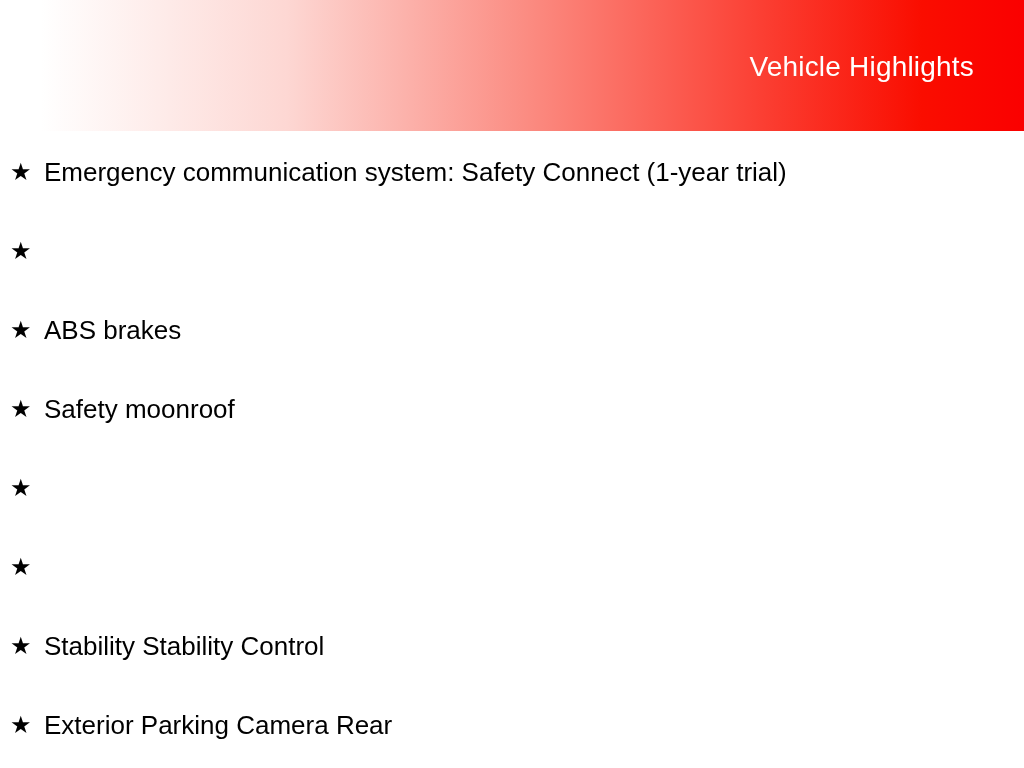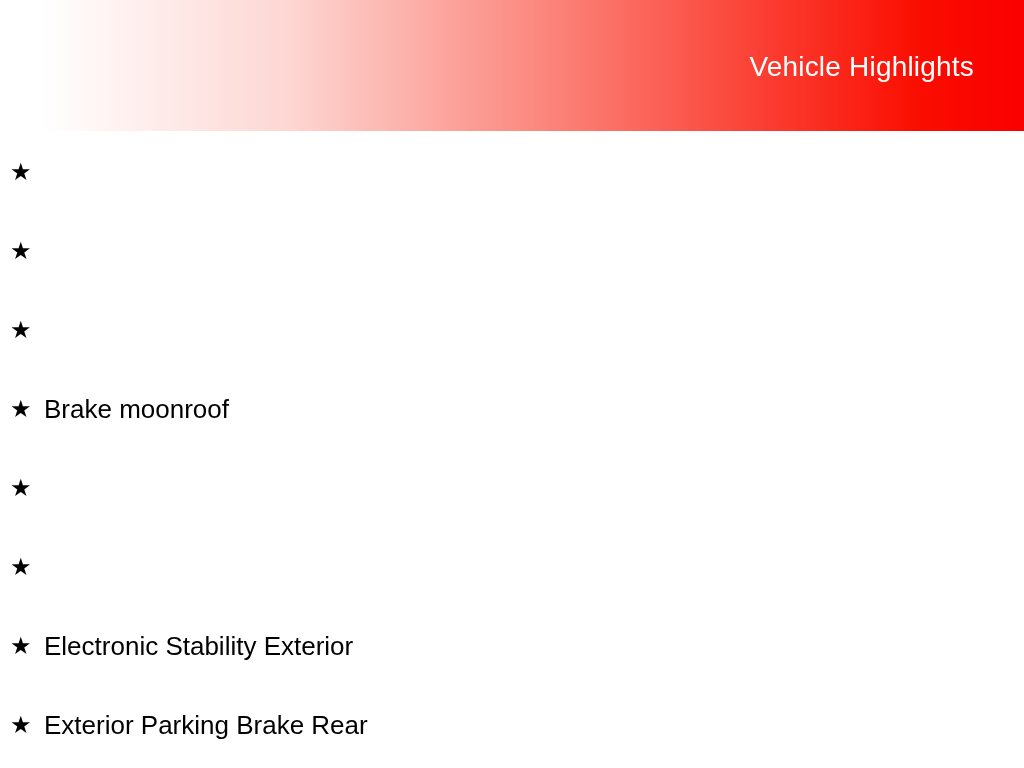--- a/index.html
+++ b/index.html
@@ -72,40 +72,42 @@
 
 <div class="page">
 
   <div class="header-band">
     <div class="header-title">Vehicle Highlights</div>
   </div>
 
   <ul class="bullet-list">
     <li class="bullet-item">
       <span class="bullet-mark">★</span>
+      <span class="bullet-text">Emergency communication system: Safety Connect (1-year trial)</span>
+    </li>
+    <li class="bullet-item">
+      <span class="bullet-mark">★</span>
+    </li>
+    <li class="bullet-item">
+      <span class="bullet-mark">★</span>
+      <span class="bullet-text">ABS brakes</span>
+    </li>
+    <li class="bullet-item">
+      <span class="bullet-mark">★</span>
+      <span class="bullet-text">Safety moonroof</span>
     </li>
     <li class="bullet-item">
       <span class="bullet-mark">★</span>
     </li>
     <li class="bullet-item">
       <span class="bullet-mark">★</span>
     </li>
     <li class="bullet-item">
       <span class="bullet-mark">★</span>
-      <span class="bullet-text">Brake moonroof</span>
+      <span class="bullet-text">Stability Stability Control</span>
     </li>
     <li class="bullet-item">
       <span class="bullet-mark">★</span>
-    </li>
-    <li class="bullet-item">
-      <span class="bullet-mark">★</span>
-    </li>
-    <li class="bullet-item">
-      <span class="bullet-mark">★</span>
-      <span class="bullet-text">Electronic Stability Exterior</span>
-    </li>
-    <li class="bullet-item">
-      <span class="bullet-mark">★</span>
-      <span class="bullet-text">Exterior Parking Brake Rear</span>
+      <span class="bullet-text">Exterior Parking Camera Rear</span>
     </li>
   </ul>
 
 </div>
 
 </body></html>

